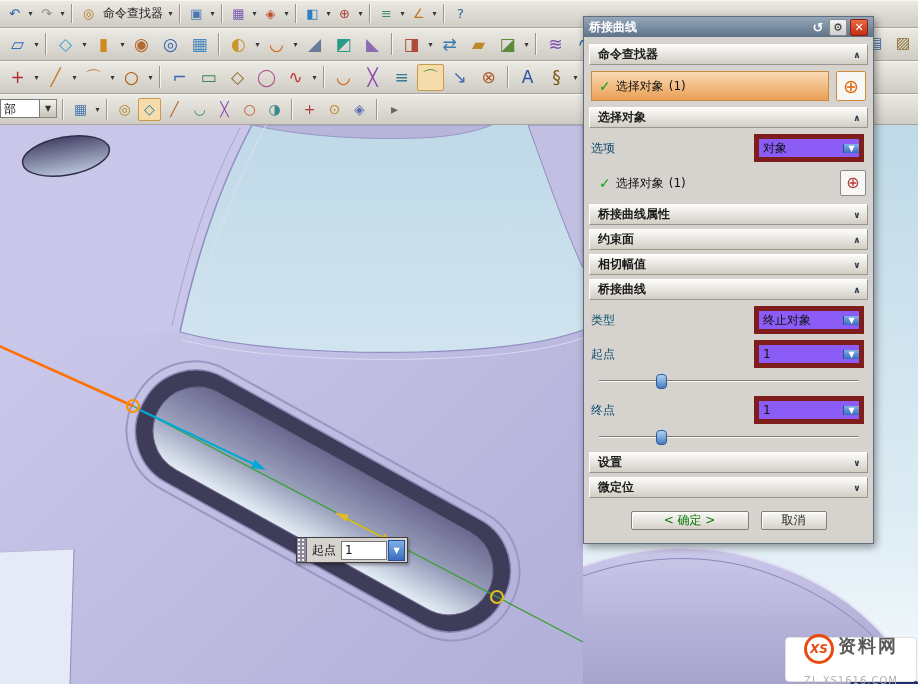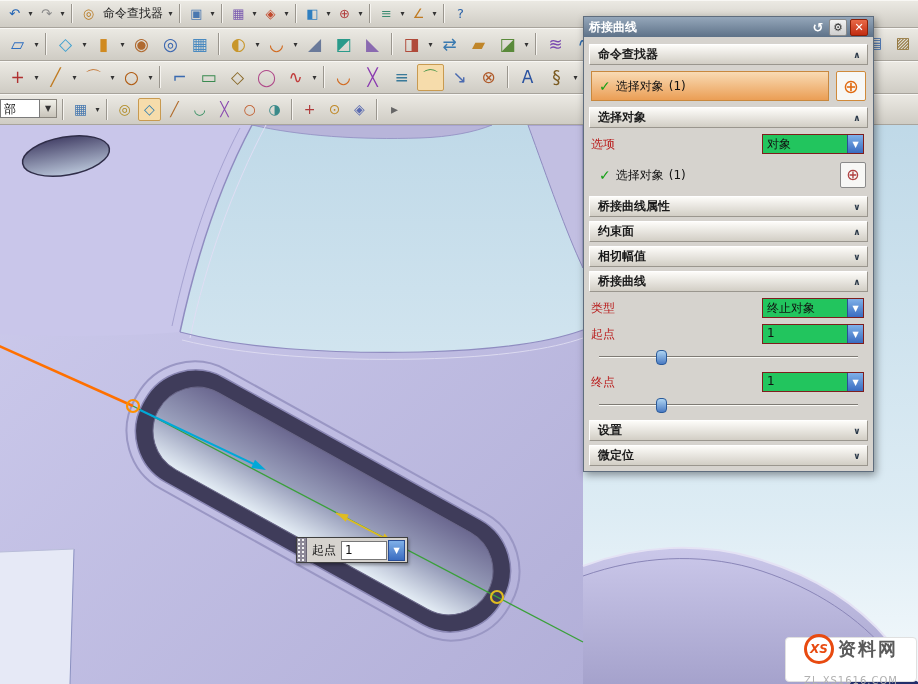--- a/index.html
+++ b/index.html
@@ -60,40 +60,40 @@
           background:linear-gradient(#f9dbb4,#eb9e55);border:1px solid #c8883e;}
   .selbar.plain{background:transparent;border:1px solid transparent;}
   .chk{color:#18a018;font-weight:bold;font-size:14px;}
   .pickbtn{display:flex;align-items:center;justify-content:center;width:30px;height:30px;margin-left:7px;
            background:#f7f7f5;border:1px solid #8a8a8a;border-radius:2px;padding:0;}
   .pickbtn.start{border-color:#d08a3a;}
   .pickbtn.small{width:26px;height:26px;}
   .target{font-size:19px;line-height:1;}
   .target.o{color:#e06a10;}
   .target.r{color:#b04040;font-size:16px;}
-  .lbl{color:#b91c1c;}
-  .combo,.spin{margin-left:auto;margin-right:2px;width:100px;height:18px;display:flex;background:#22c55e;border:1px solid #7f1d1d;}
+  .lbl{color:#0c4a6e;}
+  .combo,.spin{margin-left:auto;margin-right:2px;width:100px;height:18px;display:flex;background:#8b5cf6;border:5px solid #7f1d1d;align-items:center;}
   .cval{flex:1;padding:1px 4px;overflow:hidden;white-space:nowrap;}
   .cbtn{width:15px;display:flex;align-items:center;justify-content:center;font-size:8px;color:#fff;
         background:linear-gradient(#7fb0e8,#3a6cc0);border-left:1px solid #2a4e96;}
   .slider{position:relative;height:14px;margin:2px 10px 8px;}
   .slider .track{position:absolute;left:0;right:0;top:6px;border-top:1px solid #7e7a74;border-bottom:1px solid #fbfaf6;}
   .shandle{position:absolute;left:22%;top:0;width:9px;height:13px;border-radius:4px;
            background:linear-gradient(#aed4f2,#4a7ac2);border:1px solid #2a5a9a;}
   .btnrow{display:flex;justify-content:center;gap:12px;margin:13px 4px 8px;}
   .btn{height:19px;display:flex;align-items:center;justify-content:center;border-radius:2px;
        background:linear-gradient(#fbfaf6,#d6d2c9);border:1px solid #83807a;
        box-shadow:inset 1px 1px 0 #fff;font-size:12px;font-family:inherit;}
   .btn.ok{min-width:118px;color:#0a7a0a;}
   .btn.cancel{min-width:66px;color:#222;}
   
   .watermark{position:absolute;right:1px;bottom:2px;width:130px;height:43px;background:#fff;
              border:1px solid #e0e0e0;border-radius:4px;display:flex;flex-direction:column;
              align-items:center;justify-content:center;z-index:15;}
-  .wm-top{display:flex;align-items:center;gap:4px;}
+  .wm-top{display:flex;align-items:flex-start;gap:4px;}
   .wlogo{width:24px;height:24px;border:3px solid #e84a10;border-radius:50%;display:flex;align-items:center;
          justify-content:center;color:#e84a10;font-weight:bold;font-style:italic;font-size:12px;}
   .wname{font-size:18px;font-weight:bold;color:#5a5a5a;letter-spacing:2px;}
   .wurl{font-size:10px;color:#b0b0b0;margin-top:11px;letter-spacing:1px;}
 </style>
 </head>
 <body>
 
 <div class="screen">
 
@@ -394,20 +394,24 @@
 
       <div class="sec">
         <span>设置</span>
         <span class="chev">∨</span>
       </div>
       <div class="sec">
         <span>微定位</span>
         <span class="chev">∨</span>
       </div>
 
+      <div class="btnrow">
+        <button class="btn ok">&lt; 确定 &gt;</button>
+        <button class="btn cancel">取消</button>
+      </div>
     </div>
   </div>
 
   <div class="watermark">
     <div class="wm-top">
       <span class="wlogo">XS</span>
       <span class="wname">资料网</span>
     </div>
     <span class="wurl">ZL.XS1616.COM</span>
   </div>

